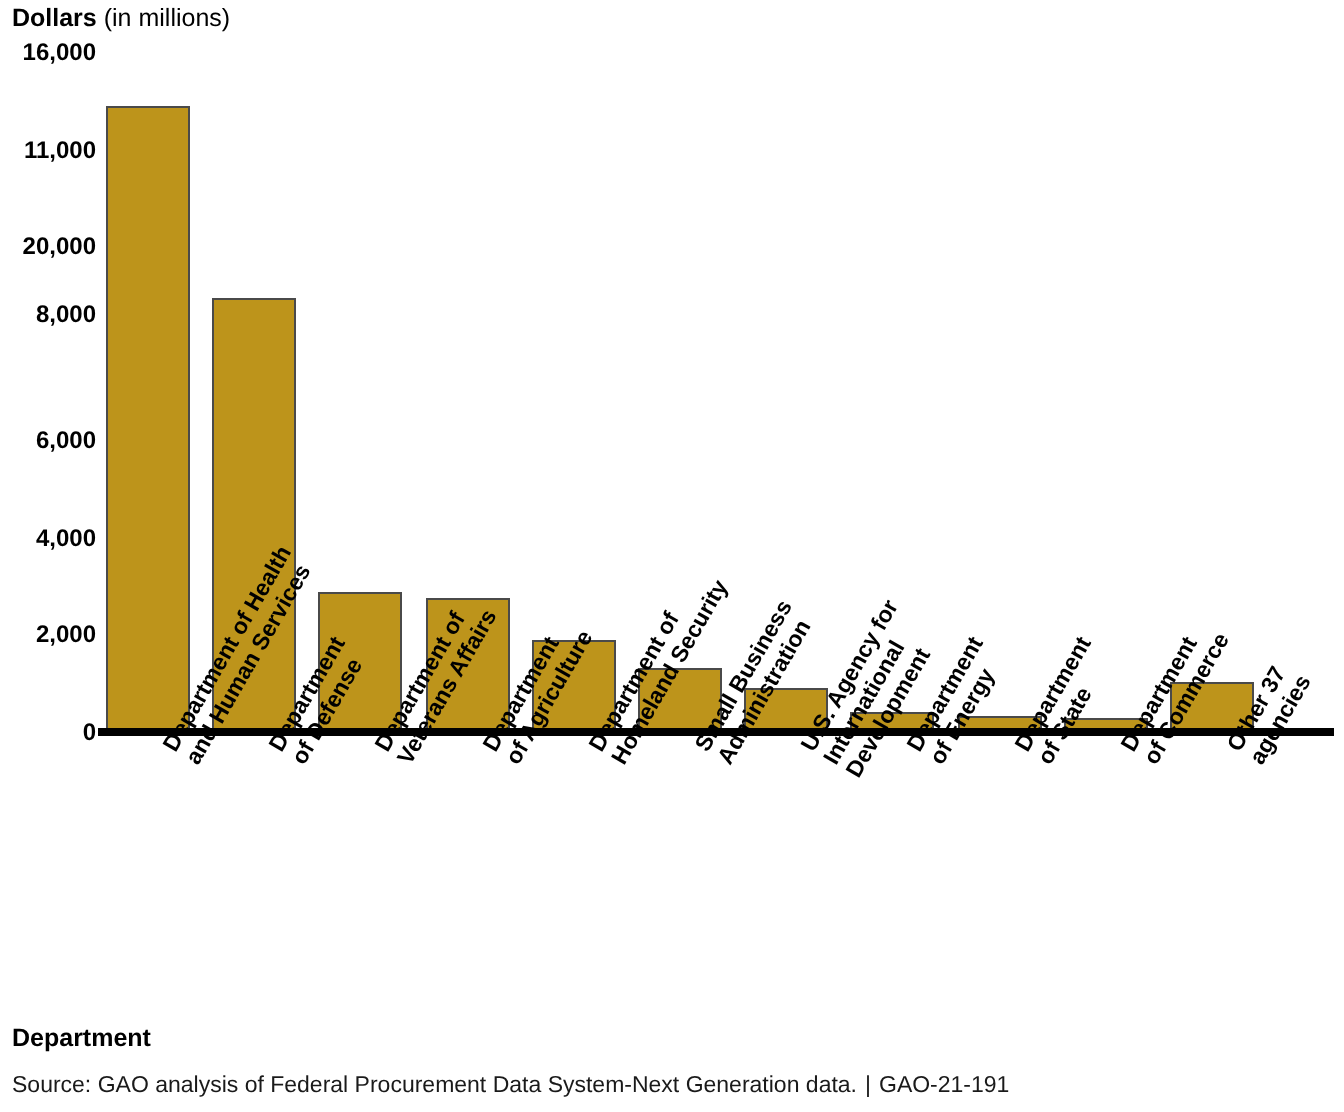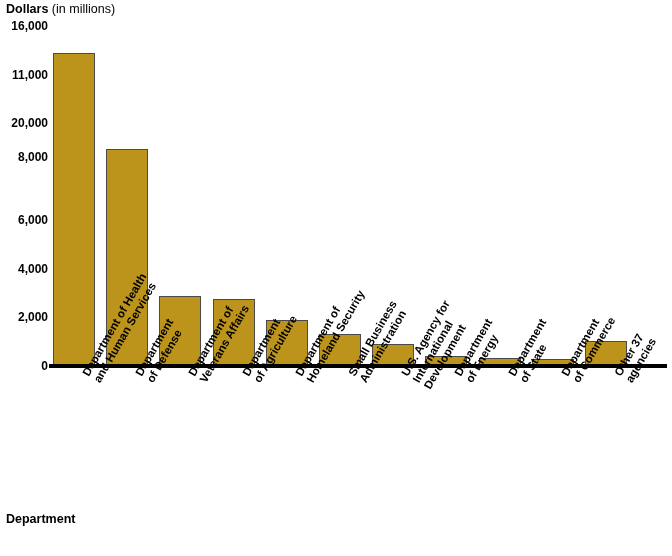--- a/index.html
+++ b/index.html
@@ -204,14 +204,17 @@
         <span>of Commerce</span>
       </div>
       <div class="cat-label" style="left: 612px;">
         <span>Other 37</span>
         <span>agencies</span>
       </div>
     </div>
 
   <div class="x-axis-title">Department</div>
 
+  <div class="source-note">
+    <span>Source: GAO analysis of Federal Procurement Data System-Next Generation data.</span><span class="sep">|</span><span>GAO-21-191</span>
+  </div>
 
 </div>
 
 </body></html>

